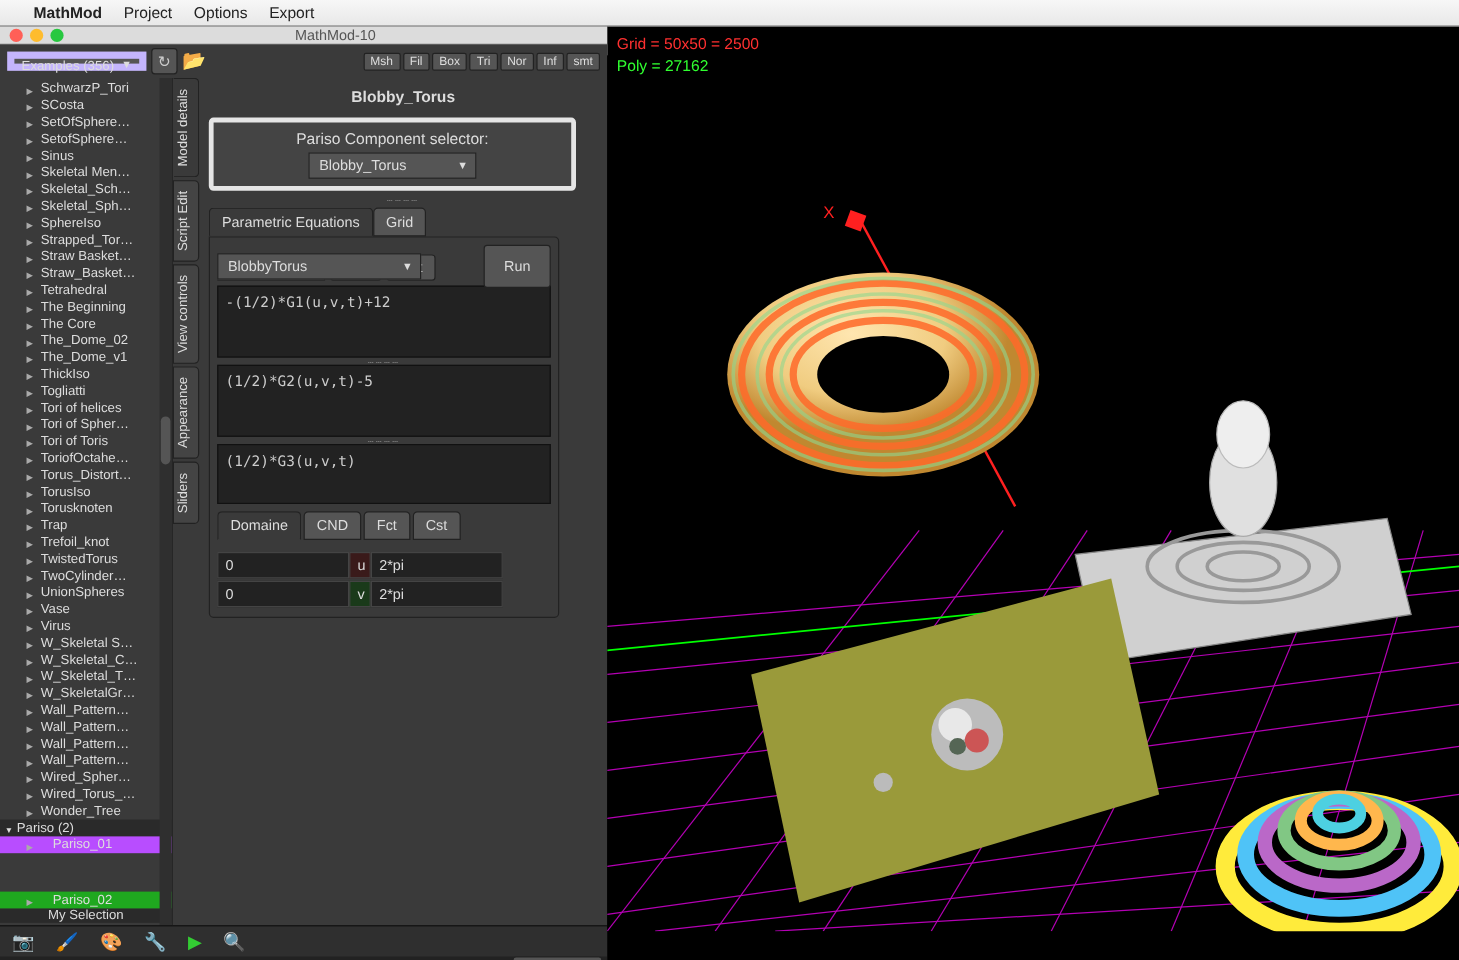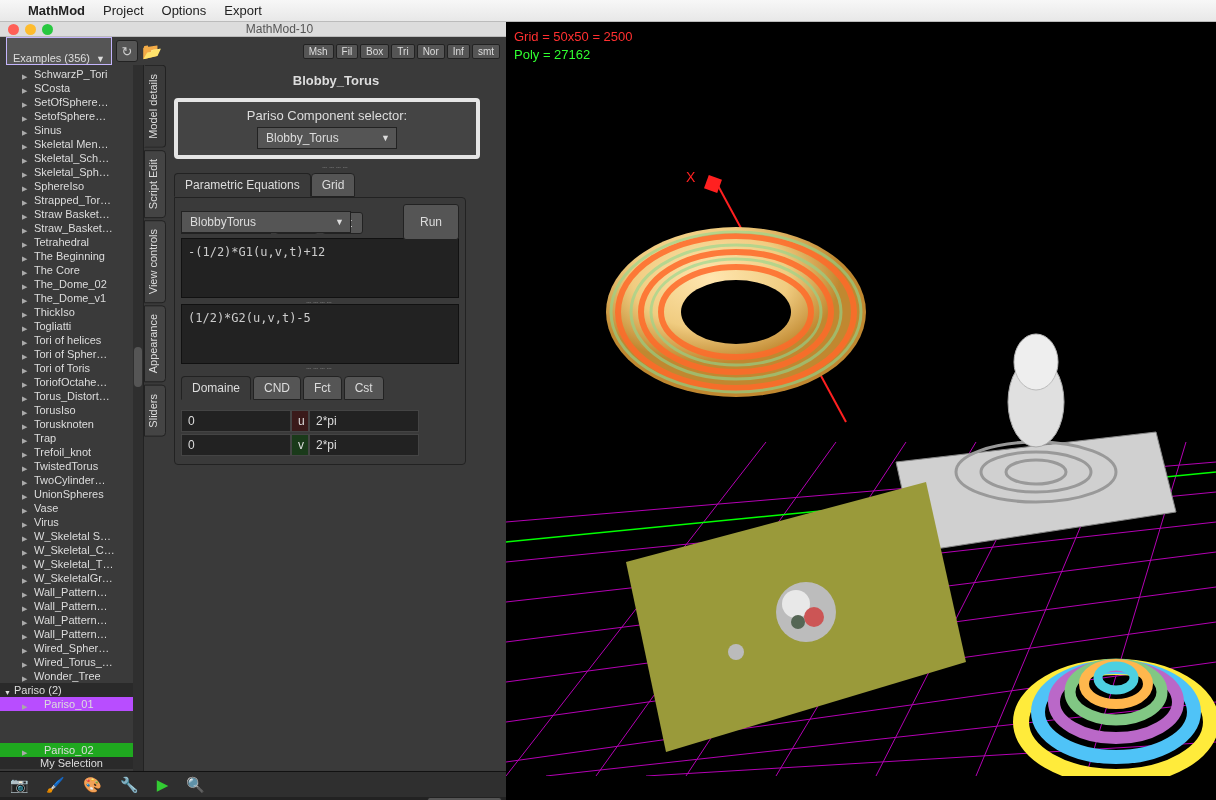--- a/index.html
+++ b/index.html
@@ -19,21 +19,21 @@
 .titlebar .dots { display:flex; gap:6px; margin-right:8px;}
 .titlebar .dot { width:11px; height:11px; border-radius:50%; }
 .titlebar .r{background:#ff5f57;} .titlebar .y{background:#febc2e;} .titlebar .g{background:#28c840;}
 .titlebar .grey{background:#ccc; border:1px solid #aaa;}
 .titlebar .title{ flex:1; text-align:center; }
 
 
 .lbody { flex:1; display:flex; flex-direction:column; background:#3a3a3a; }
 
 .toolbar1 { display:flex; align-items:center; height:28px; padding:0 6px; gap:4px; }
-.combo { background:#555; border:1px solid #c4b5fd; color:#ddd; height:28px; padding:0 6px; font-size:11px; display:flex; align-items:flex-end; gap:6px; position:relative;}
+.combo { background:#555; border:6px solid #c4b5fd; color:#ddd; height:16px; padding:0 6px; font-size:11px; display:flex; align-items:flex-start; gap:6px; position:relative;}
 .combo .tri { font-size:9px; }
 .iconbtn { width:22px; height:22px; background:#555; border:1px solid #222; border-radius:3px; display:flex; align-items:center; justify-content:center; font-size:13px; color:#ccc;}
 .folder { font-size:16px; }
 
 .lmain { flex:1; display:flex; overflow:hidden; }
 .sidebar { width:144px; background:#3a3a3a; border-right:1px solid #222; overflow-y:hidden; position:relative;}
 .tree { padding:2px 0; font-size:11px; }
 .tree .item { height:14px; line-height:14px; padding-left:34px; white-space:nowrap; overflow:hidden; text-overflow:ellipsis; position:relative; cursor:default;}
 .tree .item::before { content:"▶"; position:absolute; left:22px; font-size:7px; color:#aaa; top:3px;}
 .tree .cat { height:14px; line-height:14px; padding-left:14px; background:#2a2a2a; position:relative;}
@@ -233,20 +233,21 @@
             </div>
             <div class="row" style="margin-top:-32px; width:260px;">
               <div class="txtbox" style="flex:0 0 90px;">BlobbyTorus</div>
               <div class="btn">Add</div>
               <div class="btn">Cut</div>
             </div>
             <div class="eqarea">-(1/2)*G1(u,v,t)+12</div>
             <div class="grip">┄┄┄┄</div>
             <div class="eqarea">(1/2)*G2(u,v,t)-5</div>
             <div class="grip">┄┄┄┄</div>
+            <div class="eqarea" style="min-height:50px;">(1/2)*G3(u,v,t)</div>
 
             <div class="tabs2">
               <div class="tab active">Domaine</div>
               <div class="tab">CND</div>
               <div class="tab">Fct</div>
               <div class="tab">Cst</div>
             </div>
             <div class="domtable">
               <div class="domrow">
                 <div class="dcell n">0</div>

